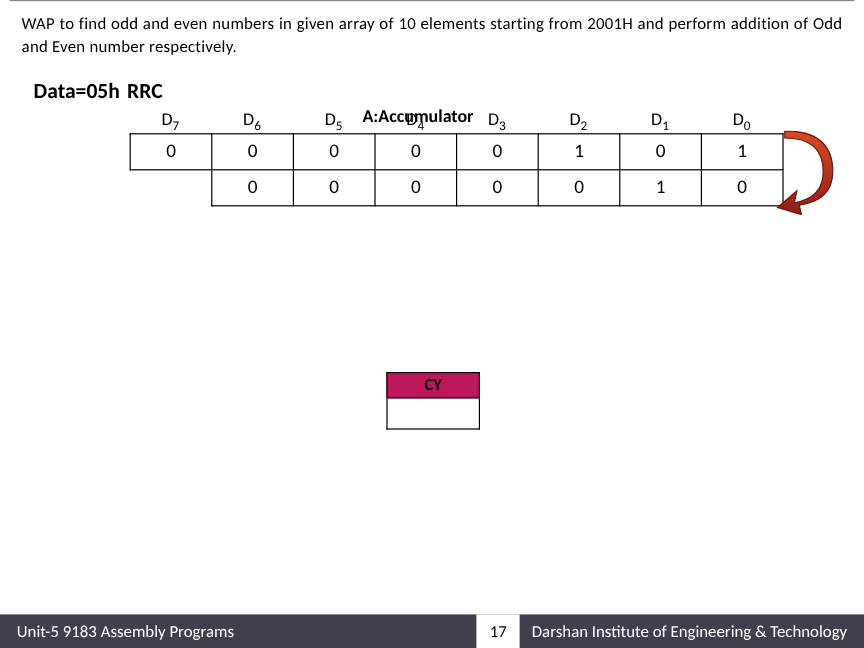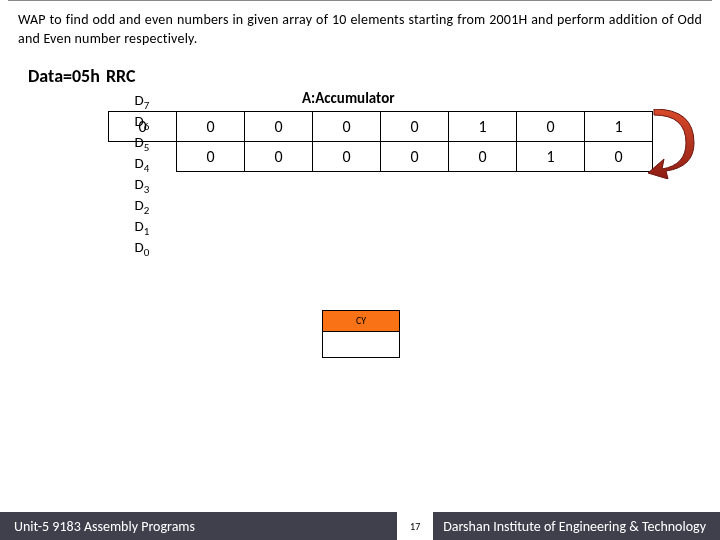--- a/index.html
+++ b/index.html
@@ -4,34 +4,34 @@
 <style>
   * { box-sizing: border-box; margin: 0; padding: 0; }
   html, body { width: 720px; height: 540px; font-family: Calibri, Arial, sans-serif; background: #fff; color: #000; }
   .slide { width: 720px; height: 540px; position: relative; padding: 0; }
   .title { font-size: 34px; font-weight: 400; padding: 8px 18px 6px 18px; }
   .hr { border: none; border-top: 1px solid #888; margin: 0 8px 10px 8px; }
   .body-text { font-size: 14px; line-height: 1.35; padding: 0 18px 10px 18px; text-align: justify; letter-spacing: 0.2px; }
   .dataline { font-size: 18px; font-weight: 700; padding: 6px 18px 0 28px; display: flex; gap: 6px; }
   .diagram { position: relative; margin: 0 18px; height: 160px; }
   .acc-label { position: absolute; left: 284px; top: 2px; font-size: 15px; font-weight: 700; }
-  .bit-labels { position: absolute; top: 4px; left: 90px; display: flex; flex-direction: column; }
+  .bit-labels { position: absolute; top: 4px; left: 90px; display: flex; }
   .bit-labels .bl { width: 68px; text-align: center; font-size: 15px; font-weight: 400; }
   .bit-labels .bl sub { font-size: 11px; }
   .bits-table { position: absolute; top: 24px; left: 90px; border-collapse: collapse; }
   .bits-table td { width: 68px; height: 30px; border: 1.5px solid #000; text-align: center; font-size: 16px; }
   .bits-table tr:nth-child(2) td:first-child { border: none; }
   .cy-box { position: absolute; left: 322px; top: 310px; width: 78px; }
-  .cy-box .cy-label { background: #f97316; text-align: center; font-size: 10px; font-weight: 400; border: 1.5px solid #000; height: 22px; line-height: 20px; }
+  .cy-box .cy-label { background: #be185d; text-align: center; font-size: 14px; font-weight: 700; border: 1.5px solid #000; height: 22px; line-height: 20px; }
   .cy-box .cy-cell { border: 1.5px solid #000; border-top: none; height: 26px; }
   .arrow-svg { position: absolute; top: 22px; left: 628px; width: 64px; height: 70px; }
   .footer { position: absolute; bottom: 0; left: 0; width: 720px; height: 28px; background: #403f4c; color: #fff; display: flex; align-items: center; font-size: 14px; }
   .footer .unit { padding-left: 14px; flex: 0 0 auto; }
   .footer .spacer { flex: 1; }
-  .footer .pagebox { background: #fff; color: #000; width: 36px; height: 28px; display: flex; align-items: center; justify-content: center; font-size: 10px; margin: 0 10px 0 0; }
+  .footer .pagebox { background: #fff; color: #000; width: 36px; height: 28px; display: flex; align-items: center; justify-content: center; font-size: 14px; margin: 0 10px 0 0; }
   .footer .inst { padding-right: 14px; }
 </style>
 </head>
 <body>
 <div class="slide">
 
 <hr class="hr">
 
 <p class="body-text">WAP to find odd and even numbers in given array of 10 elements starting from 2001H and  perform addition of Odd and Even number respectively.</p>
 

